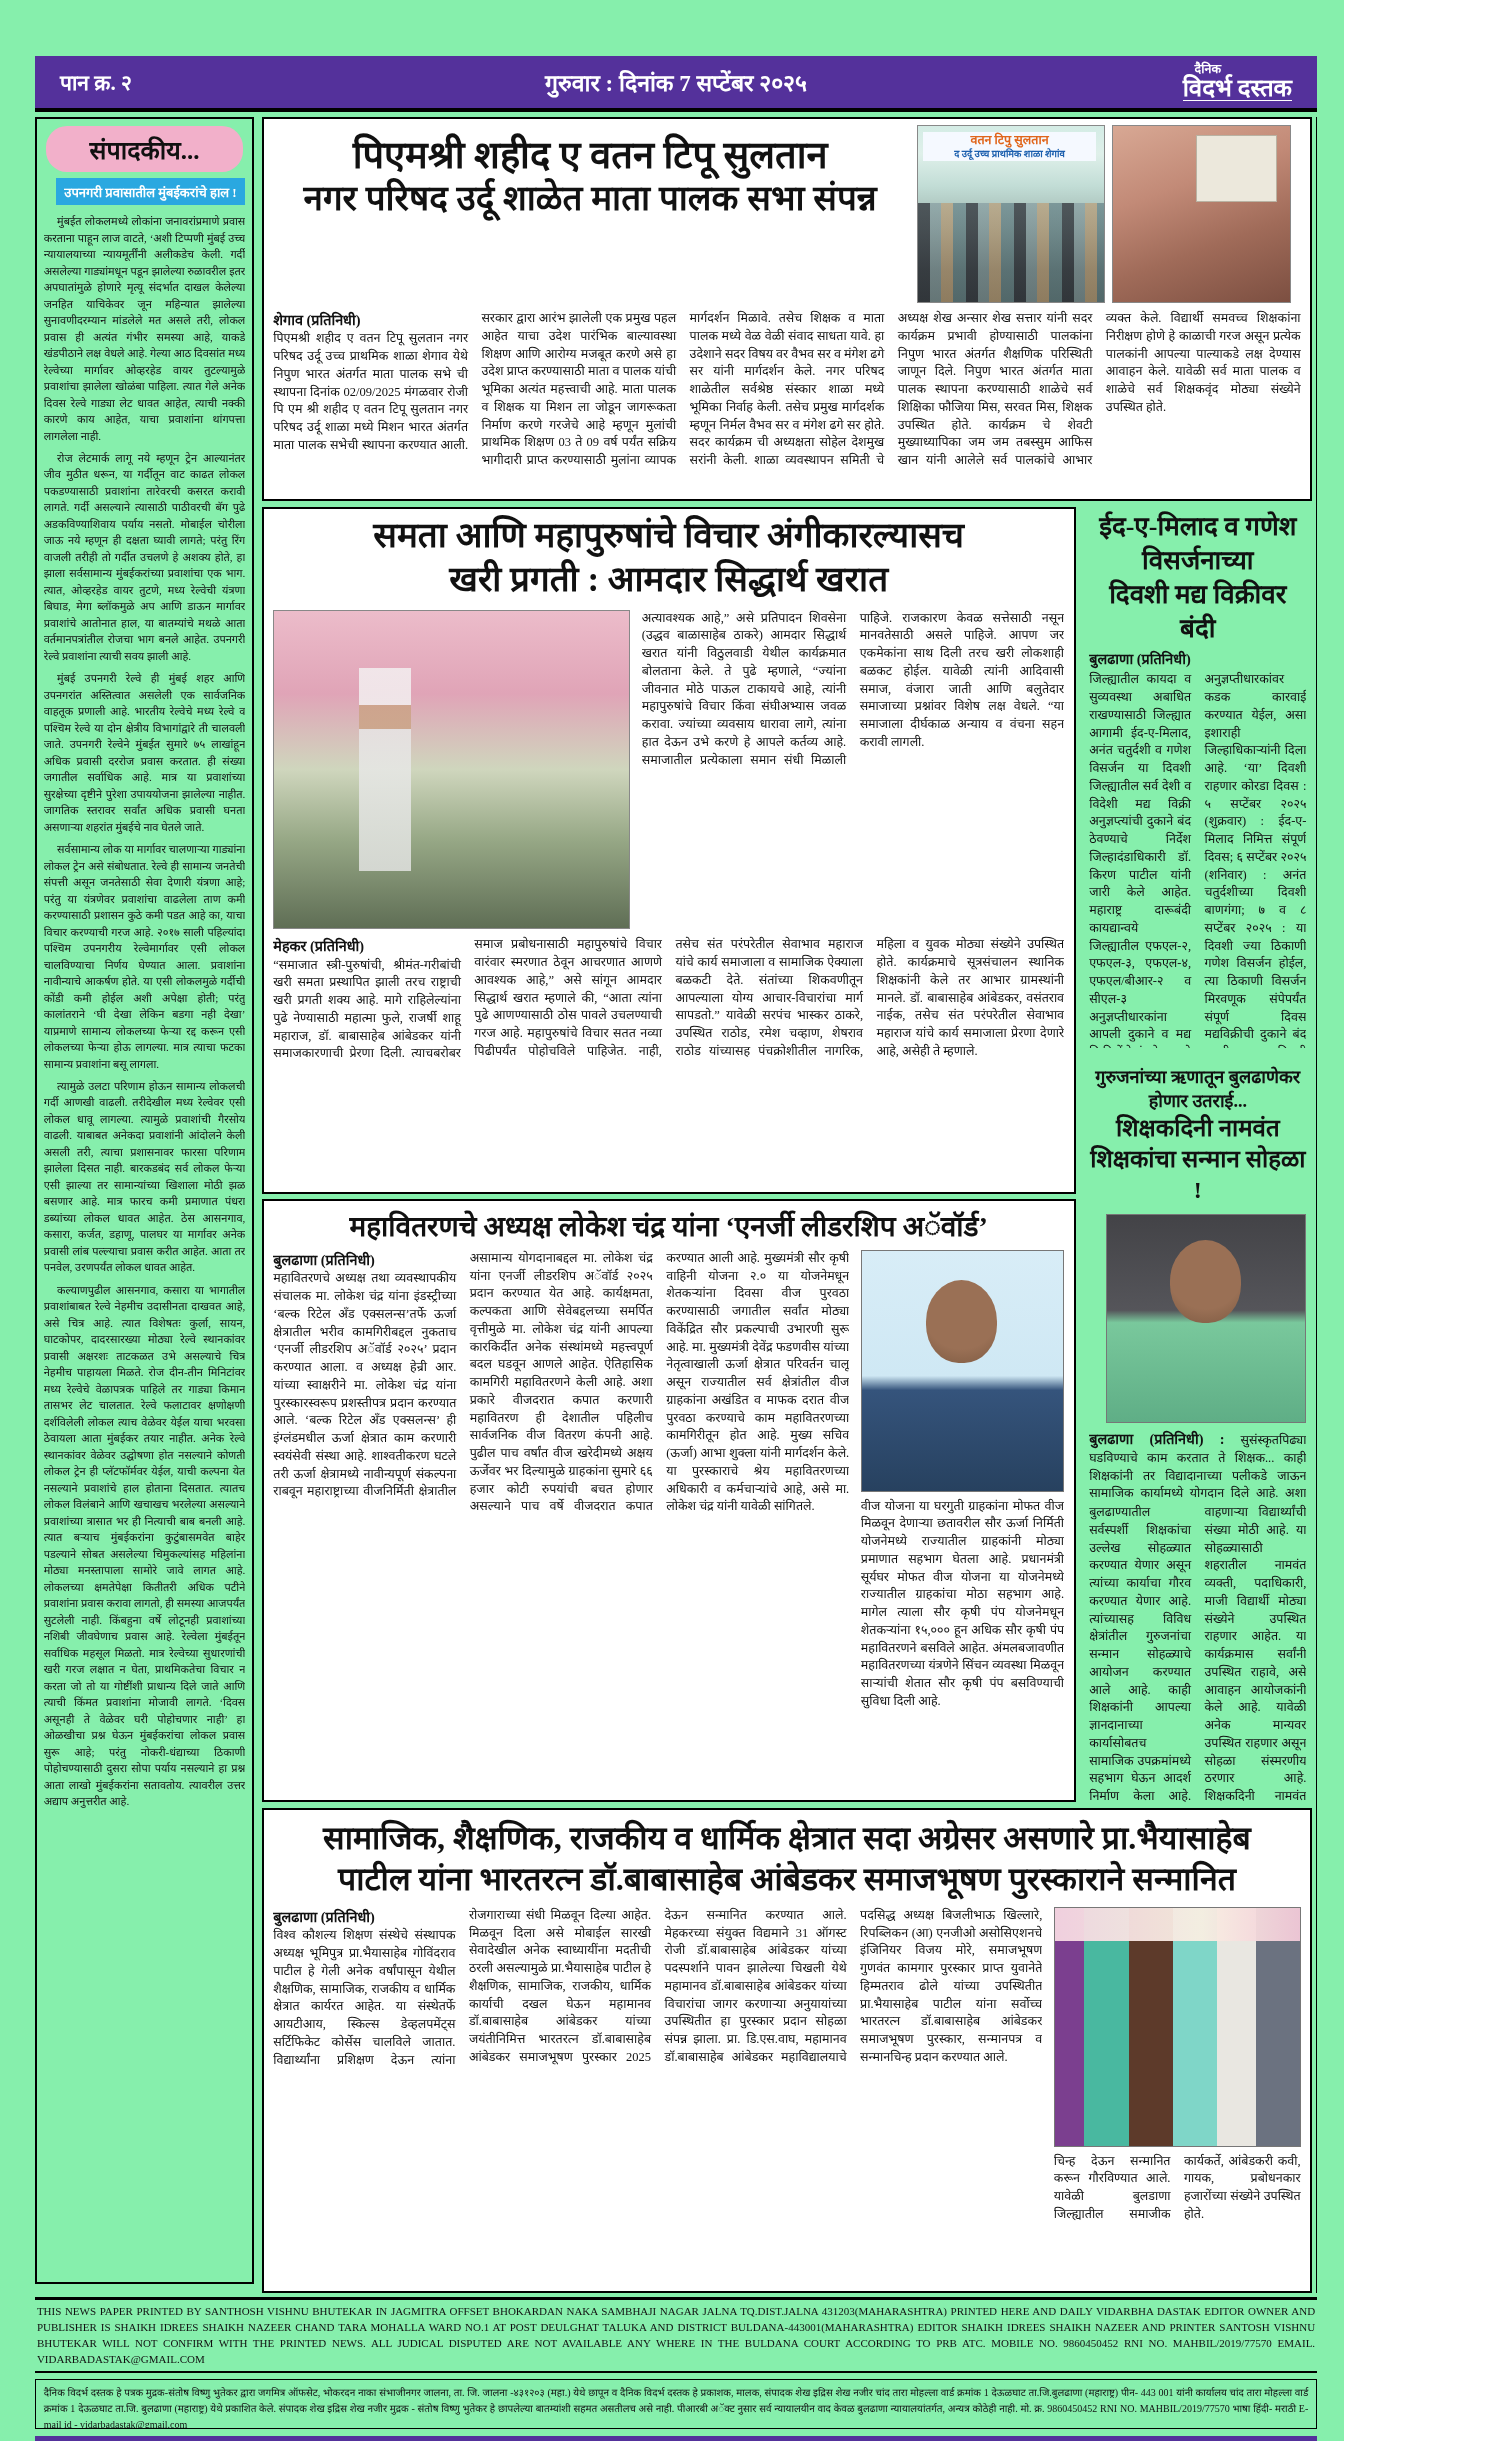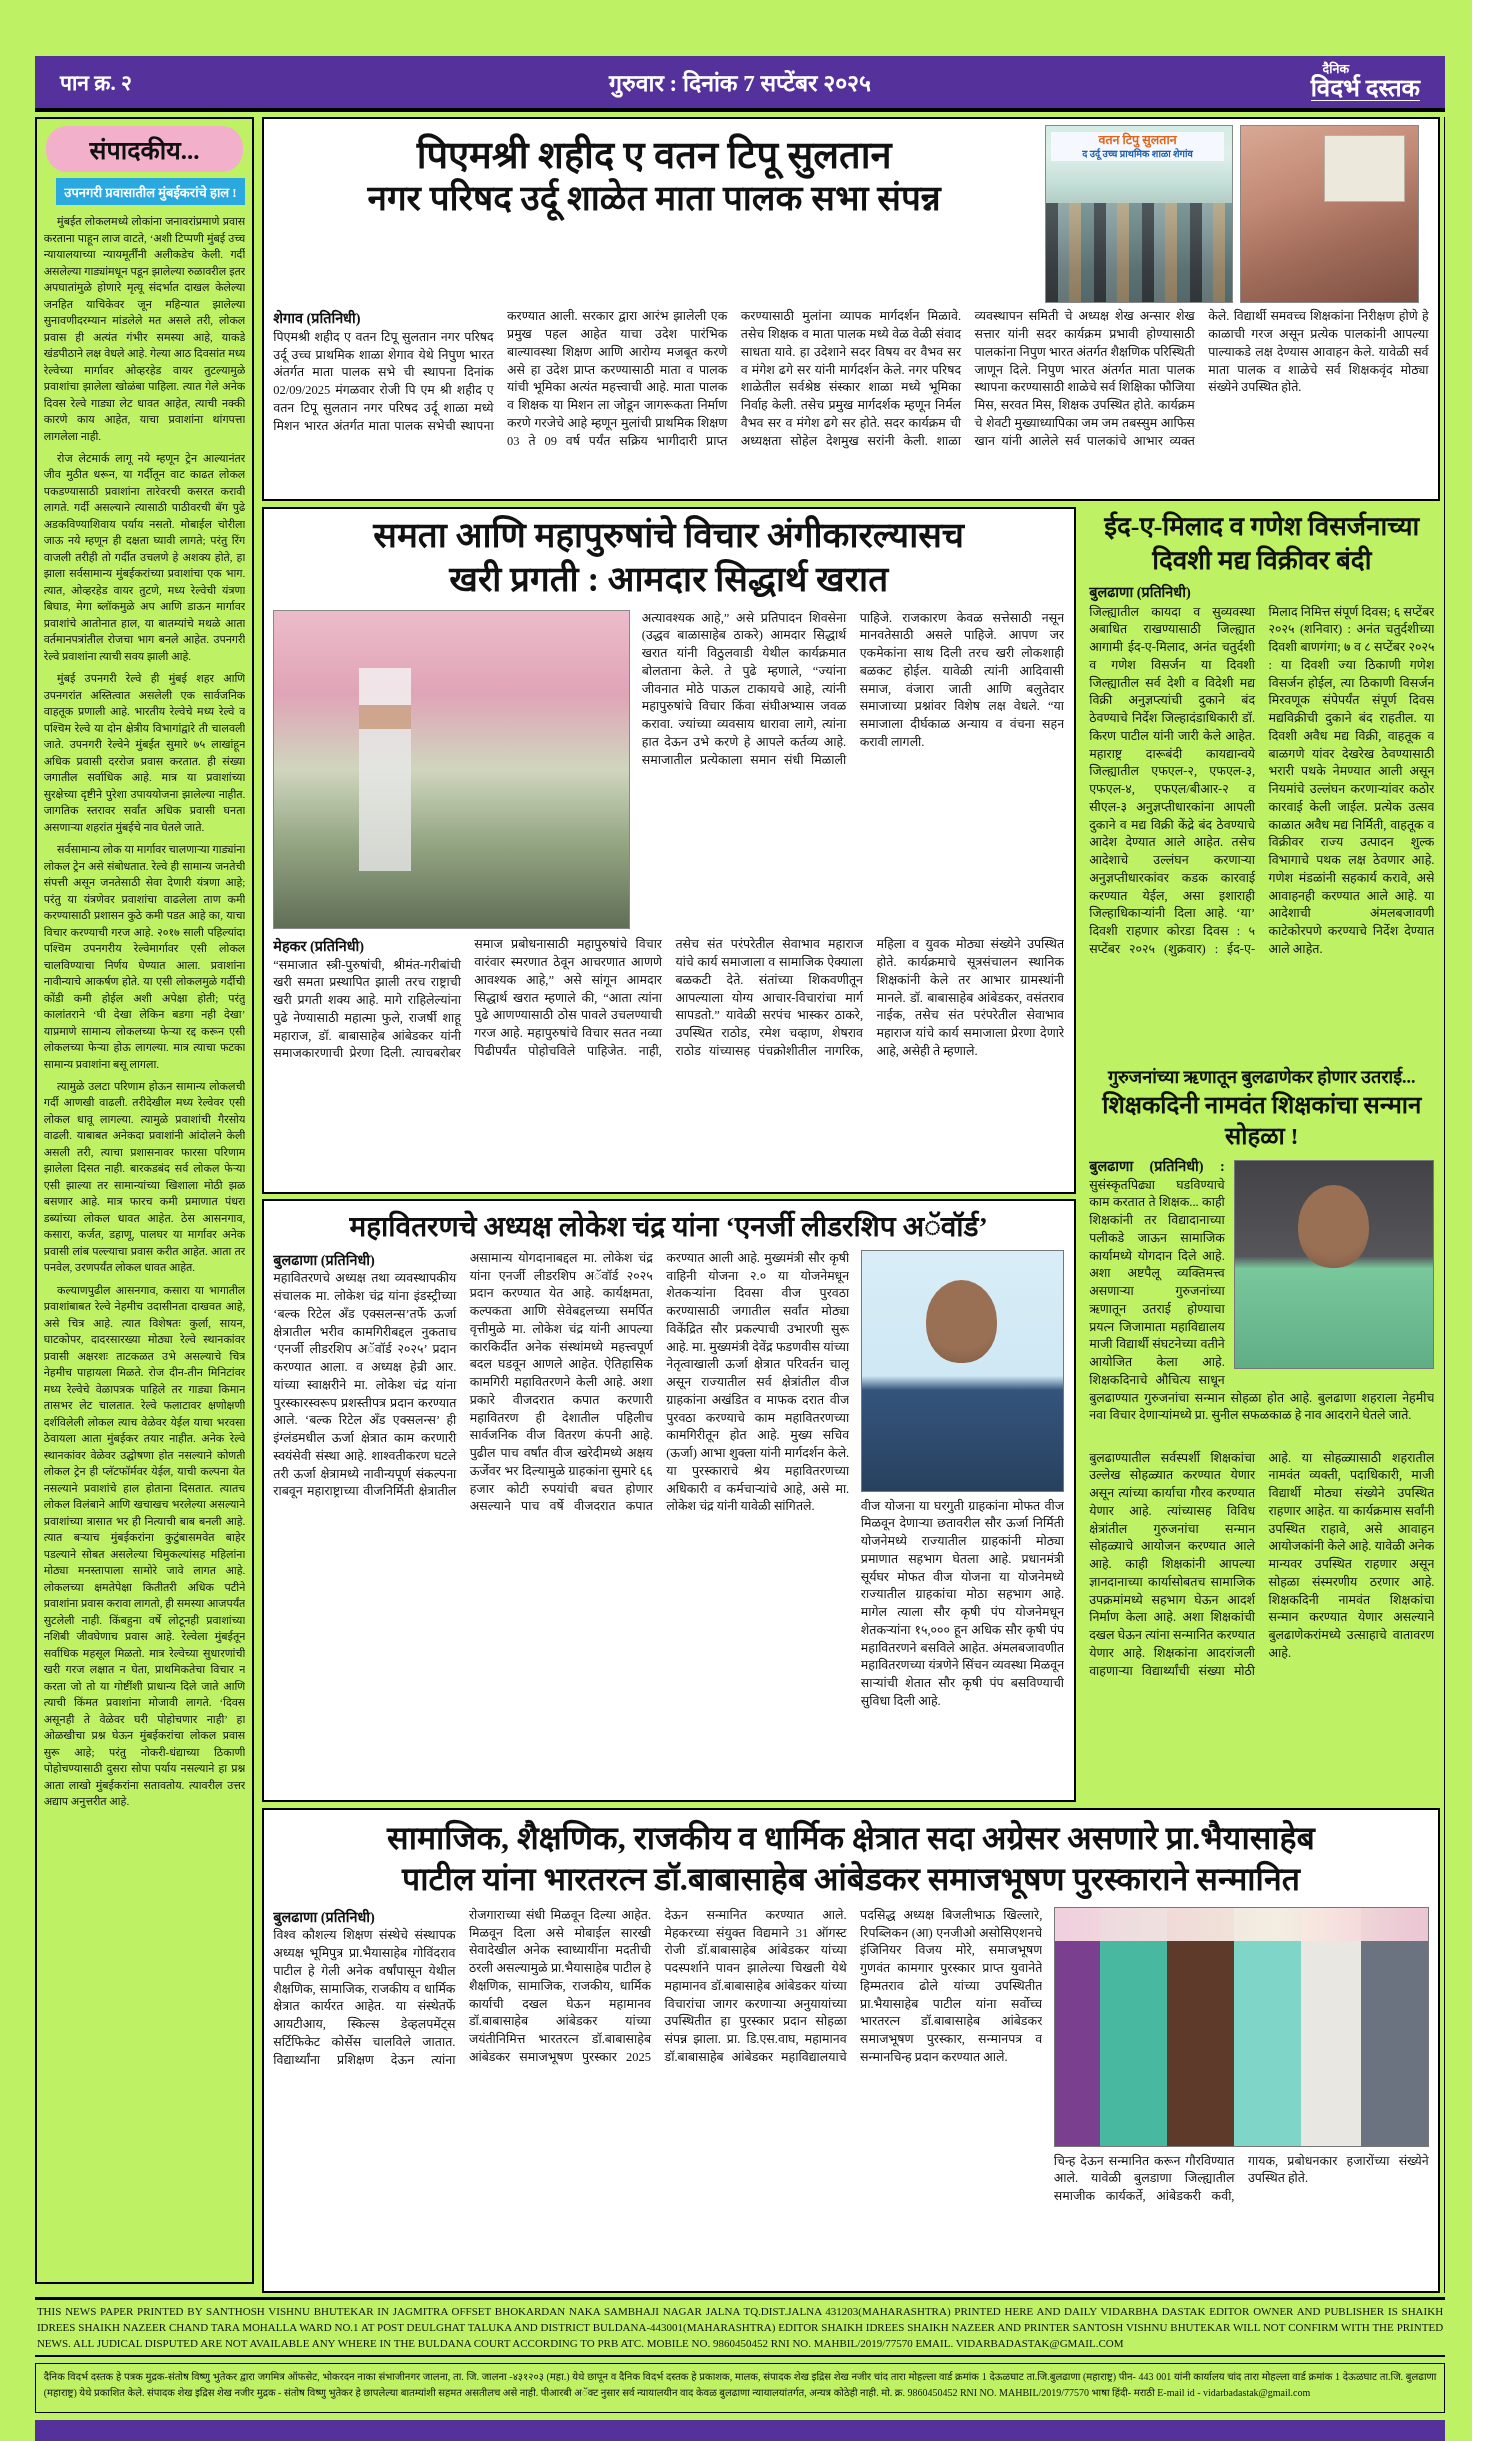--- a/index.html
+++ b/index.html
@@ -1,16 +1,16 @@
 <!DOCTYPE html>
 <html><head>
 <meta charset="utf-8">
 <style>
   html,body{margin:0;padding:0;background:#ffffff;}
-  .page{position:relative;width:1472px;height:2441px;background:#bef264;
+  .page{position:relative;width:1344px;height:2441px;background:#86efac;
         font-family:"Liberation Serif","DejaVu Serif",serif;color:#111;box-sizing:border-box;
         padding:56px 27px 0 35px;}
   *{box-sizing:border-box;}
   
   .masthead{height:56px;background:#54319b;color:#fff;display:flex;align-items:center;
             padding:0 25px;border-bottom:4.8px solid #000;}
   .mast-left{font-size:21px;font-weight:700;width:250px;}
   .mast-center{flex:1;text-align:center;font-size:23px;font-weight:700;}
   .brand{width:250px;text-align:right;line-height:1;}
   .brand .small{display:block;font-size:12.5px;font-weight:700;margin-right:71px;}
@@ -20,21 +20,21 @@
   
   .editorial{width:219px;min-width:219px;height:2167px;border:2.9px solid #000;padding:5.8px 6.7px;overflow:hidden;}
   .ed-title{background:#f2b0ca;border-radius:21px;text-align:center;font-size:25px;font-weight:700;
             padding:5.8px 0;margin:1.9px 1.9px 5.8px 1.9px;}
   .ed-sub{background:#2aa8e0;color:#fff;text-align:center;font-size:13px;font-weight:700;
           padding:4.8px 1.9px;margin-bottom:7.7px;margin-left:12px;}
   .ed-body{font-size:11px;line-height:1.5;text-align:justify;overflow:hidden;height:2017px;}
   .ed-body p{margin:0 0 5.8px 0;text-indent:13.4px;}
   
   .main{flex:1;display:flex;flex-direction:column;gap:5.8px;}
-  .box{border:2.9px solid #000;padding:5.8px 9.6px;overflow:hidden;background:#fff;}
+  .box{border:2.9px solid #000;padding:5.8px 9.6px;overflow:hidden;background:#fff;justify-content:space-between;}
   .byline{font-weight:700;font-size:14.4px;margin:0 0 2.9px 0;}
   .bodytext{font-size:12.5px;line-height:1.42;text-align:justify;}
   .bodytext p{margin:0;}
   .cols2{column-count:2;column-gap:13.4px;}
   .cols3{column-count:3;column-gap:13.4px;}
   .cols4{column-count:4;column-gap:13.4px;}
   .cols5{column-count:5;column-gap:13.4px;}
   .clip{overflow:hidden;}
   
   .a1{height:384px;display:flex;flex-direction:column;}

